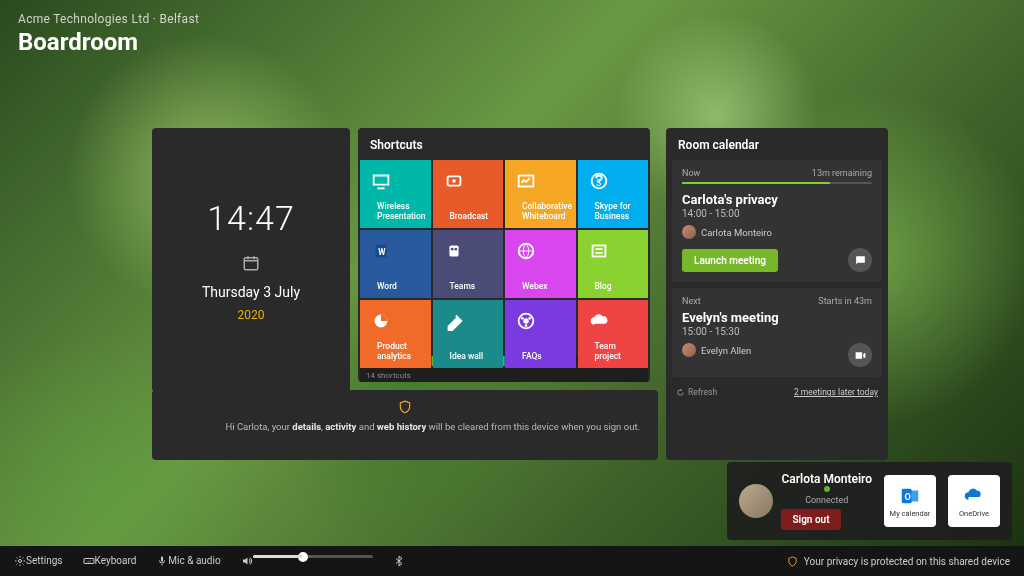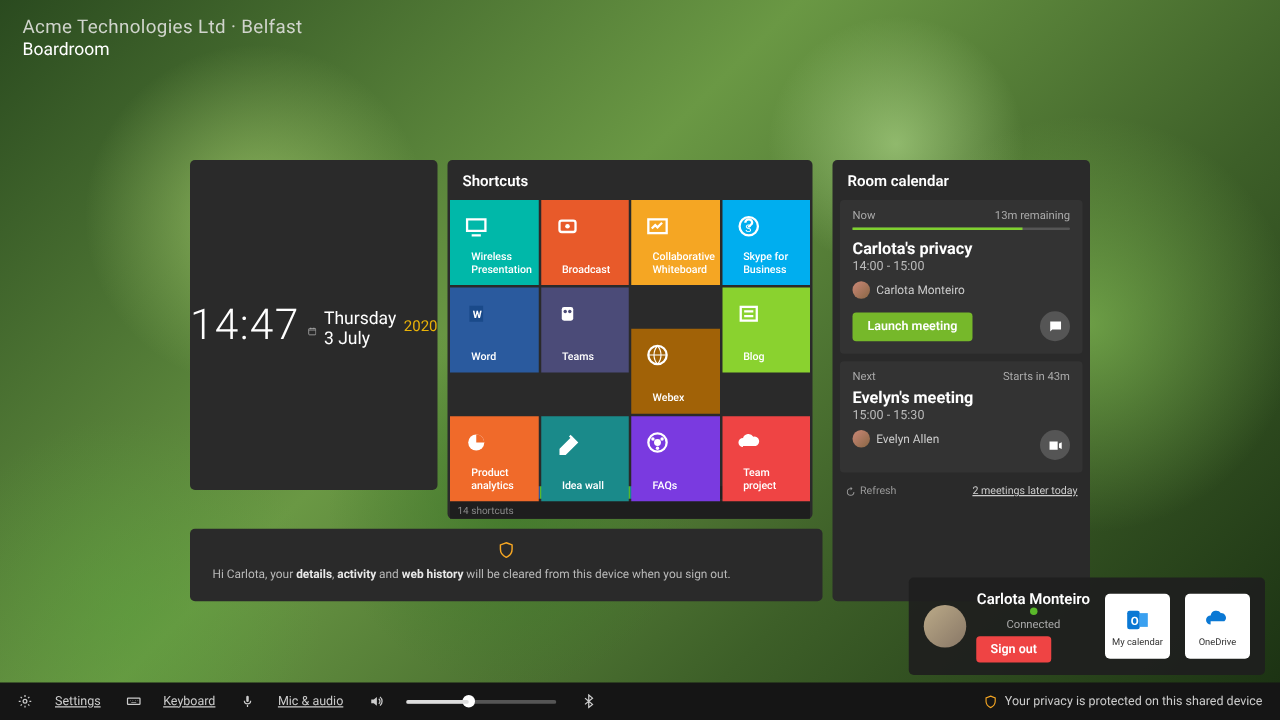--- a/index.html
+++ b/index.html
@@ -7,43 +7,43 @@
 body {
   background: radial-gradient(circle at 20% 30%, rgba(180,220,120,.6), transparent 15%),
               radial-gradient(circle at 70% 20%, rgba(200,240,160,.5), transparent 12%),
               radial-gradient(circle at 85% 45%, rgba(140,200,90,.6), transparent 18%),
               radial-gradient(circle at 40% 70%, rgba(60,120,40,.7), transparent 20%),
               radial-gradient(circle at 10% 85%, rgba(90,160,60,.5), transparent 15%),
               linear-gradient(135deg,#2a4a1f,#6a9844 40%,#3d5f28 70%,#1a3012);
   color:#fff; position:relative;
 }
 .header { position:absolute; top:12px; left:18px; }
-.header .crumb { font-size:15px; color:#d0d4cc; letter-spacing:.3px; }
-.header h1 { font-size:14px; font-weight:400; margin-top:2px; }
+.header .crumb { font-size:12px; color:#d0d4cc; letter-spacing:.3px; }
+.header h1 { font-size:24px; font-weight:700; margin-top:2px; }
 .panels { position:absolute; top:128px; left:152px; display:flex; gap:8px; }
 .panel { background:#2a2a2a; border-radius:4px; }
-.clock-panel { width:198px; height:264px; display:flex; flex-direction:row; align-items:center; justify-content:center; gap:6px; }
+.clock-panel { width:198px; height:264px; display:flex; flex-direction:column; align-items:center; justify-content:center; gap:6px; }
 .clock-panel .time { font-size:34px; font-weight:300; letter-spacing:1px; }
 .clock-panel .cal-ico { width:18px; height:18px; opacity:.8; margin-top:10px; }
 .clock-panel .day { font-size:14px; margin-top:6px; }
 .clock-panel .year { font-size:12px; color:#eab308; margin-top:2px; }
 .shortcuts-panel { width:292px; }
 .panel-head { font-size:12px; font-weight:600; padding:10px 12px 8px; }
 .tiles { display:grid; grid-template-columns:repeat(4,1fr); gap:2px; padding:0 2px; }
 .tile { height:68px; position:relative; cursor:pointer; }
 .tile .t-ico { position:absolute; top:10px; left:10px; width:22px; height:22px; fill:#fff; }
 .tile .t-lbl { position:absolute; bottom:6px; left:17px; right:4px; font-size:8.5px; line-height:1.15; font-weight:500; }
 .tile-stub { height:14px; background:#1e1e1e; grid-column:1/5; display:flex; align-items:center; padding:0 6px; margin-top:2px; }
 .tile-stub span { font-size:8px; color:#888; }
 .stub-bar { display:flex; width:100%; height:10px; margin-top:-12px; }
 .stub-seg { flex:1; }
-.privacy-note { background:#2a2a2a; margin-top:8px; border-radius:4px; padding:10px 18px 14px; text-align:left; width:506px; font-size:9.5px; color:#b8b8b8; line-height:1.45; }
+.privacy-note { background:#2a2a2a; margin-top:8px; border-radius:4px; padding:10px 18px 26px; text-align:right; width:506px; font-size:9.5px; color:#b8b8b8; line-height:1.45; }
 .privacy-note b { color:#e8e8e8; }
 .shield-small { display:block; margin:0 auto 6px; width:14px; height:14px; fill:#f5a623; }
-.calendar-panel { width:206px; }
+.calendar-panel { width:222px; }
 .meet-card { background:#333; margin:0 6px 6px; border-radius:3px; padding:8px 10px 10px; position:relative; }
 .meet-row1 { display:flex; justify-content:space-between; font-size:9px; color:#aaa; margin-bottom:4px; }
 .prog { height:2px; background:#555; border-radius:1px; margin-bottom:8px; position:relative; }
 .prog::after { content:""; position:absolute; left:0; top:0; height:100%; width:78%; background:#7fd12f; }
 .meet-title { font-size:13px; font-weight:700; margin-bottom:1px; }
 .meet-time { font-size:10px; color:#bbb; margin-bottom:6px; }
 .organizer { display:flex; align-items:center; gap:5px; font-size:9.5px; color:#ccc; margin-bottom:10px; }
 .avatar-sm { width:14px; height:14px; border-radius:50%; background:linear-gradient(135deg,#c87,#864); }
 .btn-launch { background:#76b82a; color:#fff; border:none; font-size:10px; font-weight:600; padding:6px 12px; border-radius:3px; cursor:pointer; }
 .round-ico { position:absolute; right:10px; bottom:10px; width:24px; height:24px; border-radius:50%; background:#555; display:flex; align-items:center; justify-content:center; }
@@ -51,26 +51,26 @@
 .cal-foot { display:flex; justify-content:space-between; padding:4px 10px 8px; font-size:8.5px; color:#999; }
 .cal-foot a { color:#ccc; text-decoration:underline; cursor:pointer; }
 .refresh { display:flex; align-items:center; gap:3px; cursor:pointer; }
 .refresh svg { width:9px; height:9px; fill:#999; }
 .user-card { position:absolute; bottom:36px; right:12px; background:rgba(30,30,30,.92); border-radius:4px; padding:10px 12px; display:flex; align-items:center; gap:12px; }
 .user-main { display:flex; align-items:center; gap:8px; }
 .avatar-lg { width:34px; height:34px; border-radius:50%; background:linear-gradient(135deg,#ba8,#876); }
 .user-txt .uname { font-size:12px; font-weight:600; }
 .user-txt .ustat { font-size:9px; color:#aaa; display:flex; align-items:center; gap:3px;flex-direction:column; }
 .dot-green { width:6px; height:6px; border-radius:50%; background:#5ab82a; }
-.btn-signout { background:#ef4444; border:none; color:#fff; font-size:10px; font-weight:600; padding:5px 11px; border-radius:3px; margin-top:4px; cursor:pointer; }
+.btn-signout { background:#7f1d1d; border:none; color:#fff; font-size:10px; font-weight:600; padding:5px 11px; border-radius:3px; margin-top:4px; cursor:pointer; }
 .link-tile { width:52px; height:52px; background:#fff; border-radius:4px; display:flex; flex-direction:column; align-items:center; justify-content:center; gap:2px; cursor:pointer; }
 .link-tile svg { width:22px; height:22px; }
 .link-tile span { font-size:7.5px; color:#333; }
 .taskbar { position:absolute; bottom:0; left:0; right:0; height:30px; background:#151515; display:flex; align-items:center; padding:0 14px; gap:20px; font-size:10px; color:#ccc; }
-.tb-item { display:flex; align-items:center; gap:18px; cursor:pointer;text-decoration:underline; }
+.tb-item { display:flex; gap:0; cursor:pointer; }
 .tb-item svg { width:12px; height:12px; fill:#ccc; }
 .vol-slider { width:120px; height:3px; background:#555; border-radius:2px; position:relative; }
 .vol-slider::after { content:""; position:absolute; left:0; top:0; height:100%; width:42%; background:#ddd; border-radius:2px; }
 .vol-knob { position:absolute; left:42%; top:50%; transform:translate(-50%,-50%); width:10px; height:10px; border-radius:50%; background:#fff; }
 .tb-right { margin-left:auto; display:flex; align-items:center; gap:6px; }
 .tb-right svg { width:11px; height:11px; fill:#f5a623; }
 </style>
 </head>
 <body>
 
@@ -135,21 +135,21 @@
             <div class="t-lbl">Word</div>
           </div>
           <div class="tile" style="background: rgb(75, 75, 120);">
             <svg class="t-ico" viewBox="0 0 24 24">
               <rect x="7" y="6" width="10" height="12" rx="2" fill="#fff"></rect>
               <circle cx="10" cy="10" r="1.5" fill="#4b4b78"></circle>
               <circle cx="14" cy="10" r="1.5" fill="#4b4b78"></circle>
             </svg>
             <div class="t-lbl">Teams</div>
           </div>
-          <div class="tile" style="background: #a16207; margin-top: 33px;">
+          <div class="tile" style="background: #d946ef;">
             <svg class="t-ico" viewBox="0 0 24 24">
               <circle cx="12" cy="12" r="8" fill="none" stroke="#fff" stroke-width="2"></circle>
               <path d="M4 12h16M12 4a12 12 0 010 16M12 4a12 12 0 000 16" stroke="#fff" fill="none"></path>
             </svg>
             <div class="t-lbl">Webex</div>
           </div>
           <div class="tile" style="background: rgb(138, 210, 47);">
             <svg class="t-ico" viewBox="0 0 24 24">
               <rect x="5" y="6" width="14" height="12" fill="none" stroke="#fff" stroke-width="2"></rect>
               <path d="M8 10h8M8 14h8" stroke="#fff" stroke-width="2"></path>

